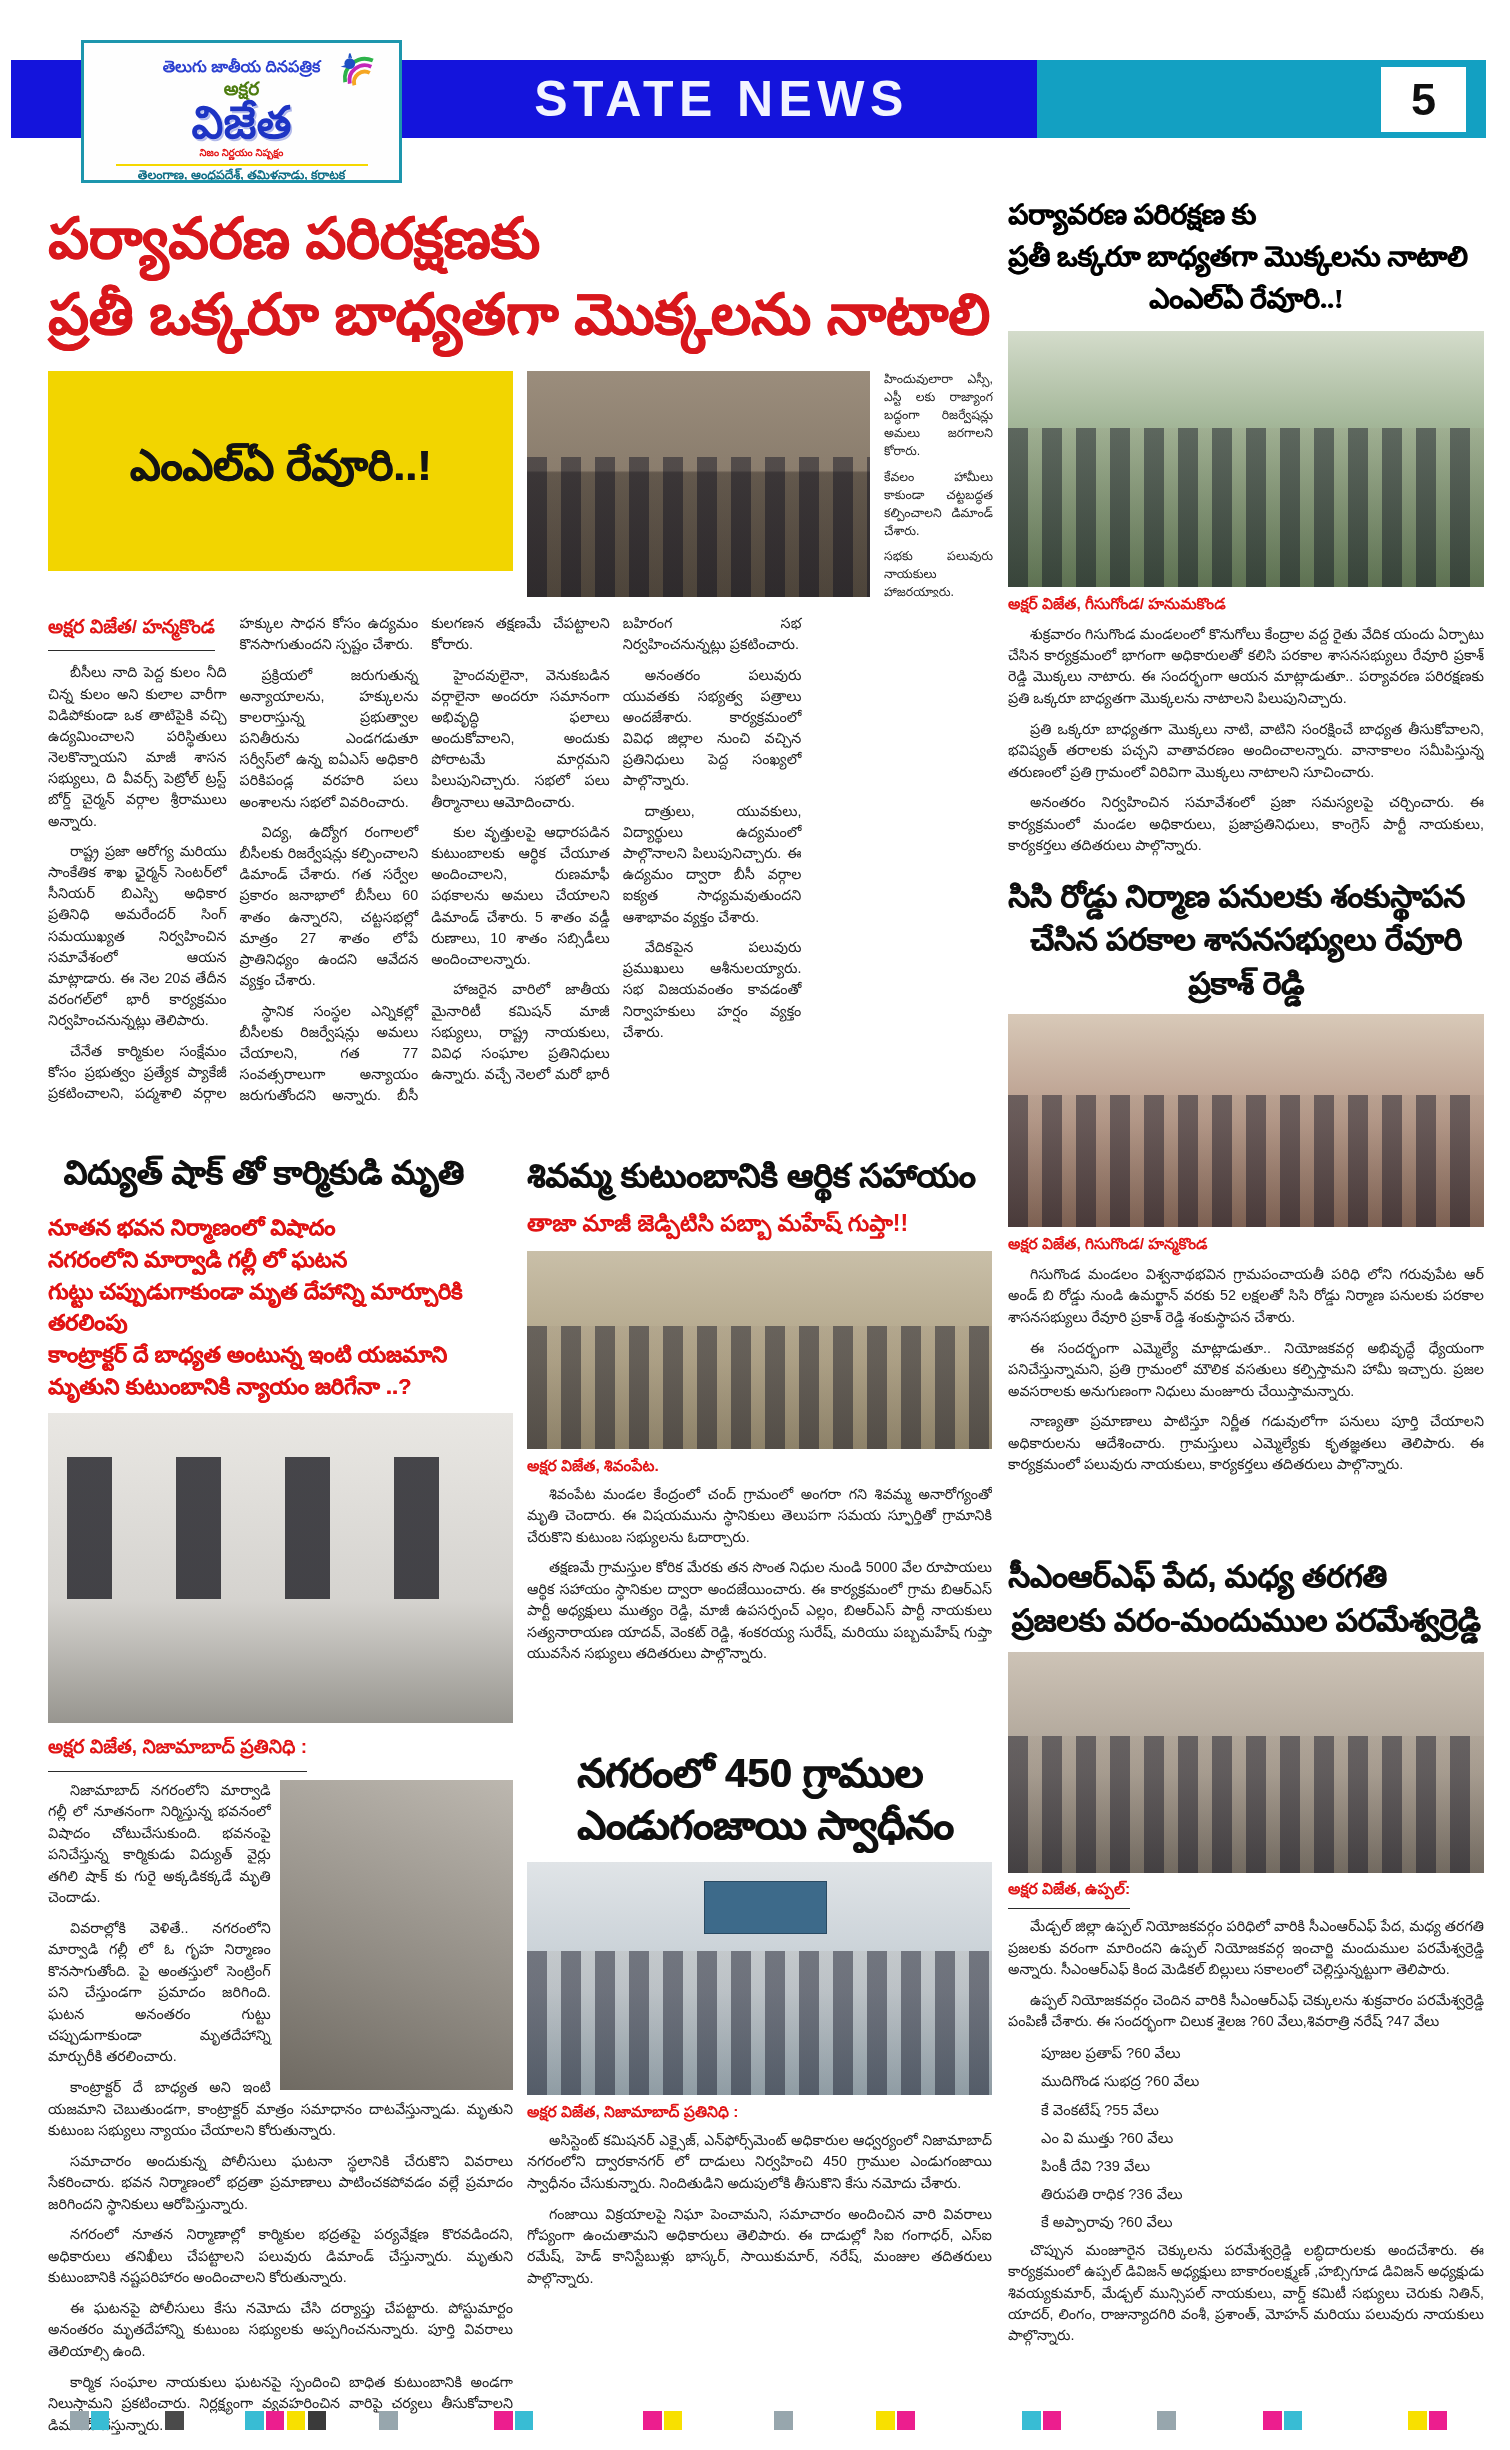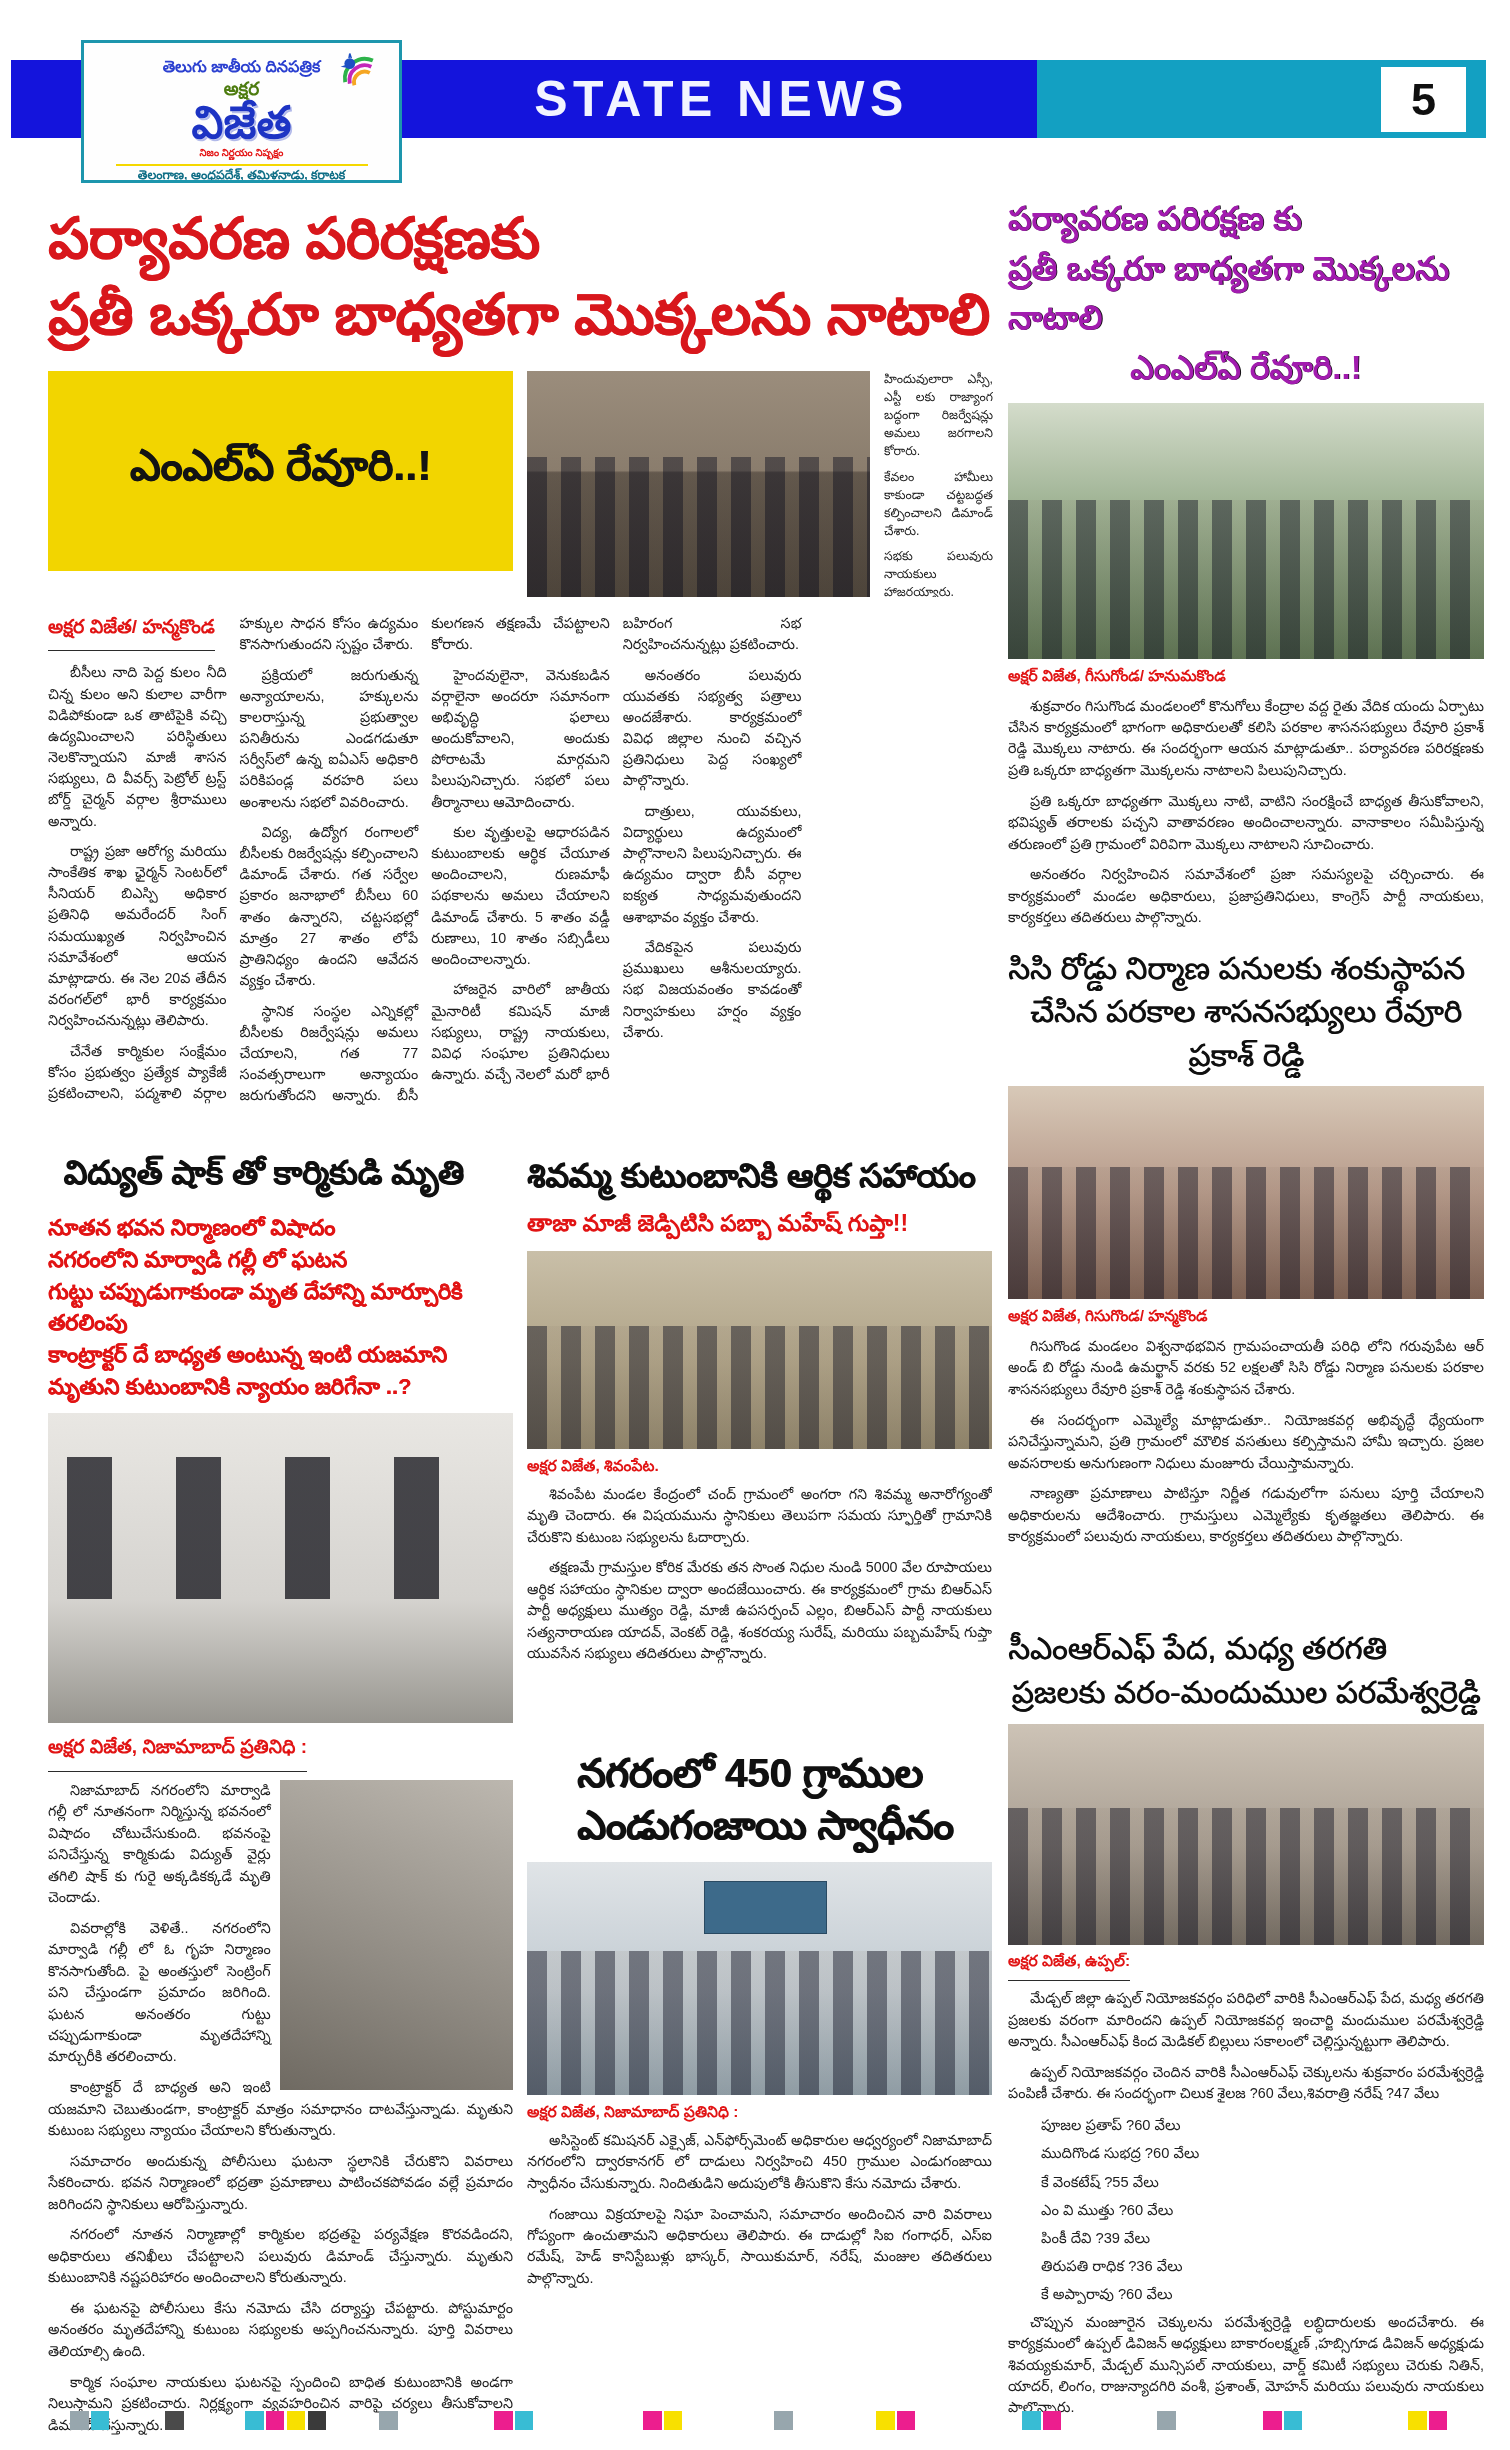--- a/index.html
+++ b/index.html
@@ -110,23 +110,23 @@
   .shiv-art .photo { width:465px; height:198px; }
   .mid .body-text { font-size:14.3px; line-height:1.5; text-align:justify; overflow:hidden; margin-top:6.2px; }
   .shiv-art .body-text { height:190px; }
   .ganja-art { top:1747px; }
   .ganja-hl { font-size:40px; font-weight:bold; color:#101010; line-height:1.3; margin-left:50px; text-shadow:1.2px 0 #101010; }
   .ganja-art .photo { width:465px; height:233px; margin-top:11px; }
   .ganja-art .body-text { height:256px; }
 
   
   .rcol { position:absolute; left:1008px; top:194px; width:476px; }
-  .r-hl1 { font-size:33px; font-weight:bold; line-height:1.5; color:#a21caf; text-shadow:0.8px 0 #101010; }
+  .r-hl1 { font-size:28px; font-weight:bold; line-height:1.5; color:#000000; text-shadow:0.8px 0 #101010;font-family:Liberation Serif, serif; }
   .r-hl1 .c { text-align:center; }
-  .r-hl { font-size:31px; font-weight:normal; line-height:1.4; color:#101010; margin-top:12.4px; text-shadow:0.8px 0 #101010; }
+  .r-hl { font-size:31px; font-weight:bold; line-height:1.4; color:#101010; margin-top:12.4px; text-shadow:0.8px 0 #101010; }
   .r-hl .c { text-align:center; }
   .rcol .photo { width:476px; }
   .ph1 { height:256px; margin-top:11px; }
   .ph2 { height:213px; margin-top:9.3px; }
   .ph3 { height:221px; margin-top:9.3px; }
   .rcol .body-text { font-size:14.3px; line-height:1.5; text-align:justify; overflow:hidden; margin-top:7.8px; }
   .r-body1 { height:239px; }
   .r-body2 { height:279px; }
   .r-body3 { height:475px; }
   .cheque-list div { margin:0 0 6.2px 33px; font-size:14.7px; }

